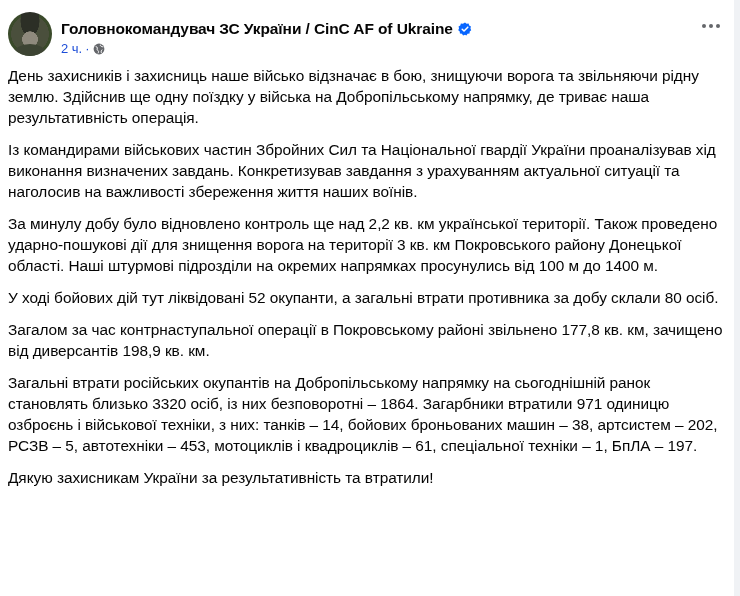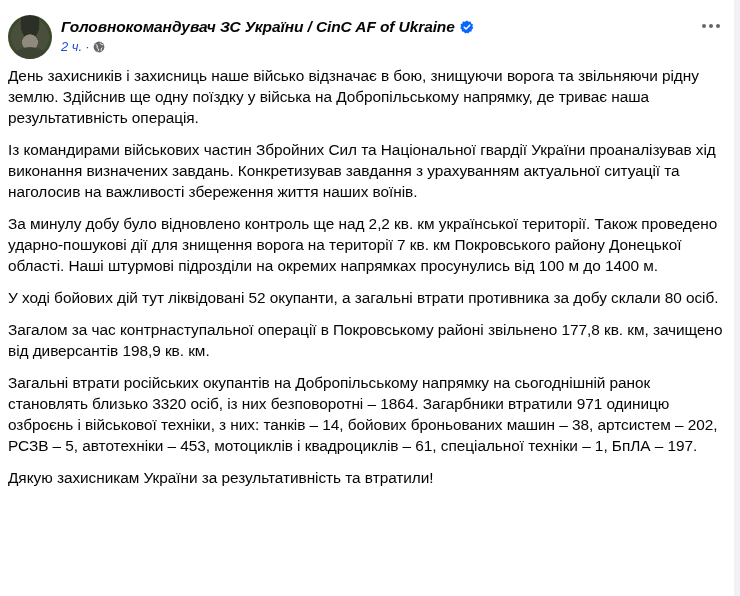--- a/index.html
+++ b/index.html
@@ -1,20 +1,20 @@
 <!DOCTYPE html>
 <html><head>
   <meta charset="utf-8">
   <style>
     * { box-sizing: border-box; margin: 0; padding: 0; }
     html, body { width: 740px; height: 596px; overflow: hidden; background: #ffffff; }
     body { font-family: "Liberation Sans", "DejaVu Sans", sans-serif; color: #050505; position: relative; }
     .right-strip { position: absolute; top: 0; right: 0; width: 6px; height: 596px; background: #f0f2f5; }
     .post { position: absolute; left: 0; top: 0; width: 734px; height: 596px; padding: 0 0 0 8px; }
-    .header { position: relative; height: 56px; display: flex; align-items: flex-start; padding-top: 15px; font-style: italic; }
+    .header { position: relative; height: 56px; display: flex; align-items: flex-end; padding-top: 15px; }
     .avatar { width: 44px; height: 44px; border-radius: 50%; flex: 0 0 44px;
       background: radial-gradient(circle at 50% 62%, #8f8a7d 0 22%, transparent 23%),
                   radial-gradient(ellipse at 50% 20%, #2c2f26 0 30%, transparent 31%),
                   radial-gradient(circle at 50% 50%, #4a4f3c 0 60%, #3a4a2a 61%);
       overflow: hidden; position: relative; }
     .avatar::after { content: ""; position: absolute; left: 6px; right: 6px; bottom: -6px; height: 18px; border-radius: 50% 50% 0 0; background: #3d4433; }
     .meta { margin-left: 9px; padding-top: 3px; }
     .name-row { display: flex; align-items: center; gap: 5px; }
     .author-name { font-weight: bold; font-size: 15.5px; color: #050505; white-space: nowrap; letter-spacing: -0.1px; }
     .verified-icon { width: 14px; height: 14px; display: inline-block; }
@@ -57,20 +57,20 @@
     <div class="more-button">
       <span></span>
       <span></span>
       <span></span>
     </div>
   </div>
 
   <div class="body">
     <p class="para">День захисників і захисниць наше військо відзначає в бою, знищуючи ворога та звільняючи рідну землю. Здійснив ще одну поїздку у війська на Добропільському напрямку, де триває наша результативність операція.</p>
     <p class="para">Із командирами військових частин Збройних Сил та Національної гвардії України проаналізував хід виконання визначених завдань. Конкретизував завдання з урахуванням актуальної ситуації та наголосив на важливості збереження життя наших воїнів.</p>
-    <p class="para">За минулу добу було відновлено контроль ще над 2,2 кв. км української території. Також проведено ударно-пошукові дії для знищення ворога на території 7 кв. км Покровського району Донецької області. Наші штурмові підрозділи на окремих напрямках просунулись від 100 м до 1400 м.</p>
+    <p class="para">За минулу добу було відновлено контроль ще над 2,2 кв. км української території. Також проведено ударно-пошукові дії для знищення ворога на території 3 кв. км Покровського району Донецької області. Наші штурмові підрозділи на окремих напрямках просунулись від 100 м до 1400 м.</p>
     <p class="para">У ході бойових дій тут ліквідовані 52 окупанти, а загальні втрати противника за добу склали 80 осіб.</p>
     <p class="para">Загалом за час контрнаступальної операції в Покровському районі звільнено 177,8 кв. км, зачищено від диверсантів 198,9 кв. км.</p>
     <p class="para">Загальні втрати російських окупантів на Добропільському напрямку на сьогоднішній ранок становлять близько 3320 осіб, із них безповоротні – 1864. Загарбники втратили 971 одиницю озброєнь і військової техніки, з них: танків – 14, бойових броньованих машин – 38, артсистем – 202, РСЗВ – 5, автотехніки – 453, мотоциклів і квадроциклів – 61, спеціальної техніки – 1, БпЛА – 197.</p>
     <p class="para">Дякую захисникам України за результативність та втратили!</p>
   </div>
 </div>
 <div class="right-strip"></div>
 
 </body></html>

